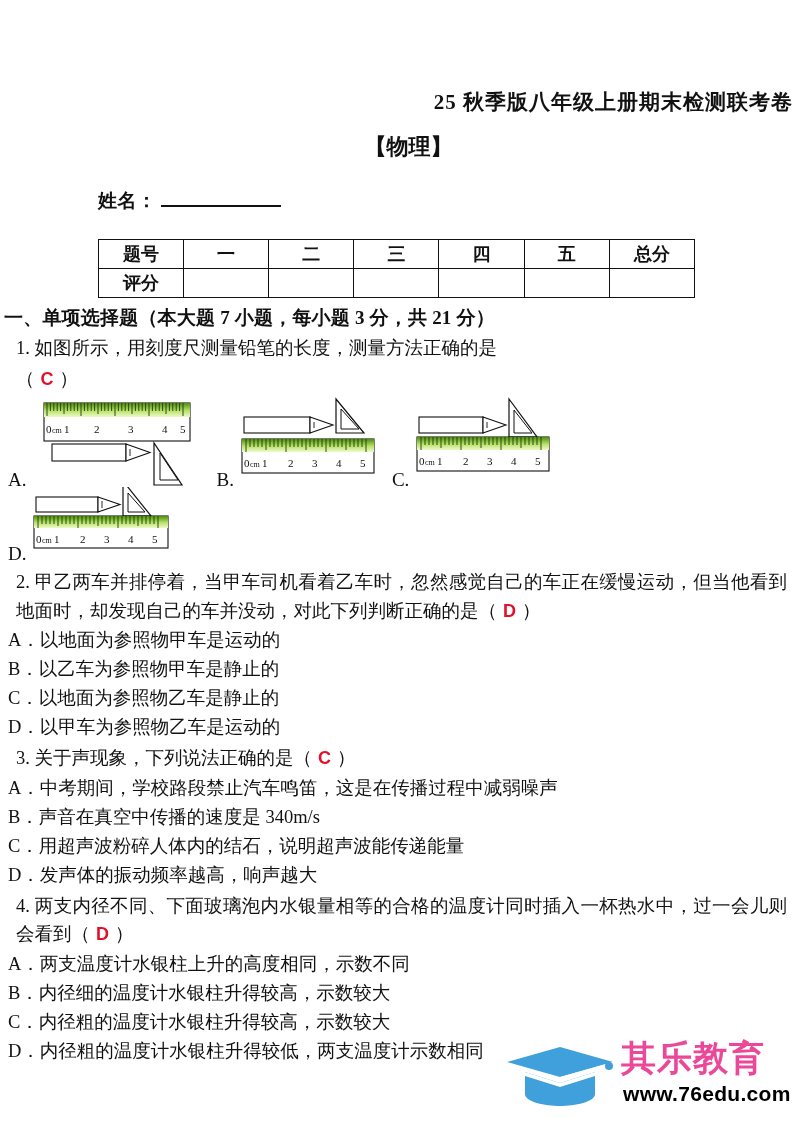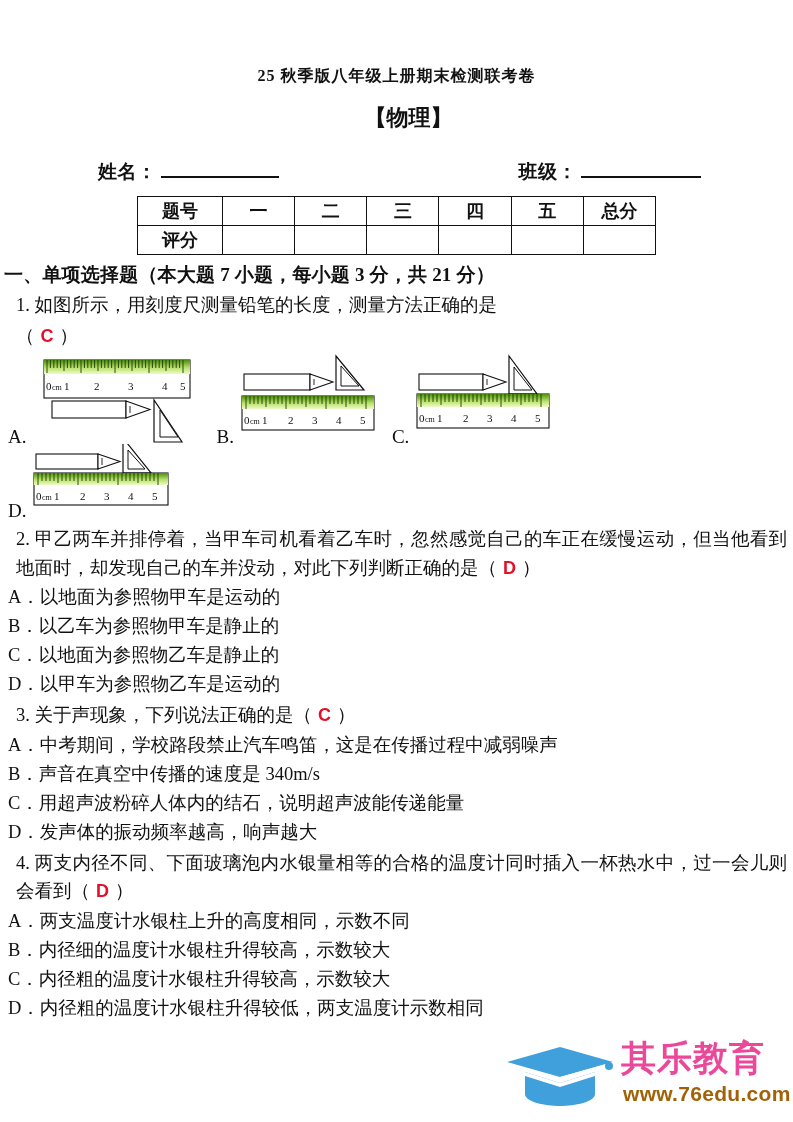--- a/index.html
+++ b/index.html
@@ -19,26 +19,26 @@
   .page {
     position: absolute;
     left: 0; top: 0;
     width: 793px;
     height: 1122px;
     padding: 0;
   }
 
   
   .doc-title {
-    text-align: center;
-    font-size: 16px;
+    text-align: right;
+    font-size: 21px;
     font-weight: bold;
     letter-spacing: 1px;
     margin: 0;
-    padding-top: 66px;
+    padding-top: 88px;
     font-family: "Liberation Serif", "DejaVu Serif", serif;
   }
   .doc-subtitle {
     text-align: center;
     font-size: 22px;
     font-weight: bold;
     margin: 0;
     padding-top: 16px;
     font-family: "Liberation Serif", "DejaVu Serif", serif;
     padding-left: 24px;
@@ -70,22 +70,22 @@
     border-bottom: 2.4px solid #111;
     height: 17px;
     width: 118px;
     margin: 0 14px 2px 4px;
   }
   .identity-field:last-child .identity-blank { margin-right: 0; width: 120px; }
 
   
   .score-table {
     border-collapse: collapse;
-    margin: 11px auto 0 auto;
-    width: 519px;
+    margin: 25px auto 0 auto;
+    width: 597px;
     table-layout: fixed;
   }
   .score-table td {
     border: 1.6px solid #111;
     height: 26px;
     text-align: center;
     vertical-align: middle;
     font-size: 18px;
     font-weight: bold;
     padding: 1px 0;
@@ -160,41 +160,37 @@
     font-family: "Liberation Sans", sans-serif;
     line-height: 1.05;
     white-space: nowrap;
   }
   .logo-url {
     position: absolute;
     left: 118px;
     top: 44px;
     font-size: 21px;
     font-weight: bold;
-    color: #a16207;
+    color: #000000;
     letter-spacing: 0.3px;
     font-family: "Liberation Sans", sans-serif;
     white-space: nowrap;
   }
 </style>
 </head>
 <body>
 
 <div class="page">
 
   <h1 class="doc-title">25 秋季版八年级上册期末检测联考卷</h1>
   <h2 class="doc-subtitle">【物理】</h2>
 
   <div class="identity-row">
     <div class="identity-field">
       <span class="identity-label">姓名：</span>
-      <span class="identity-blank"></span>
-    </div>
-    <div class="identity-field">
-      <span class="identity-label">班级：</span>
       <span class="identity-blank"></span>
     </div>
   </div>
 
   <table class="score-table">
     <tbody>
       <tr>
         <td class="hdr-cell">题号</td>
         <td>一</td>
         <td>二</td>

